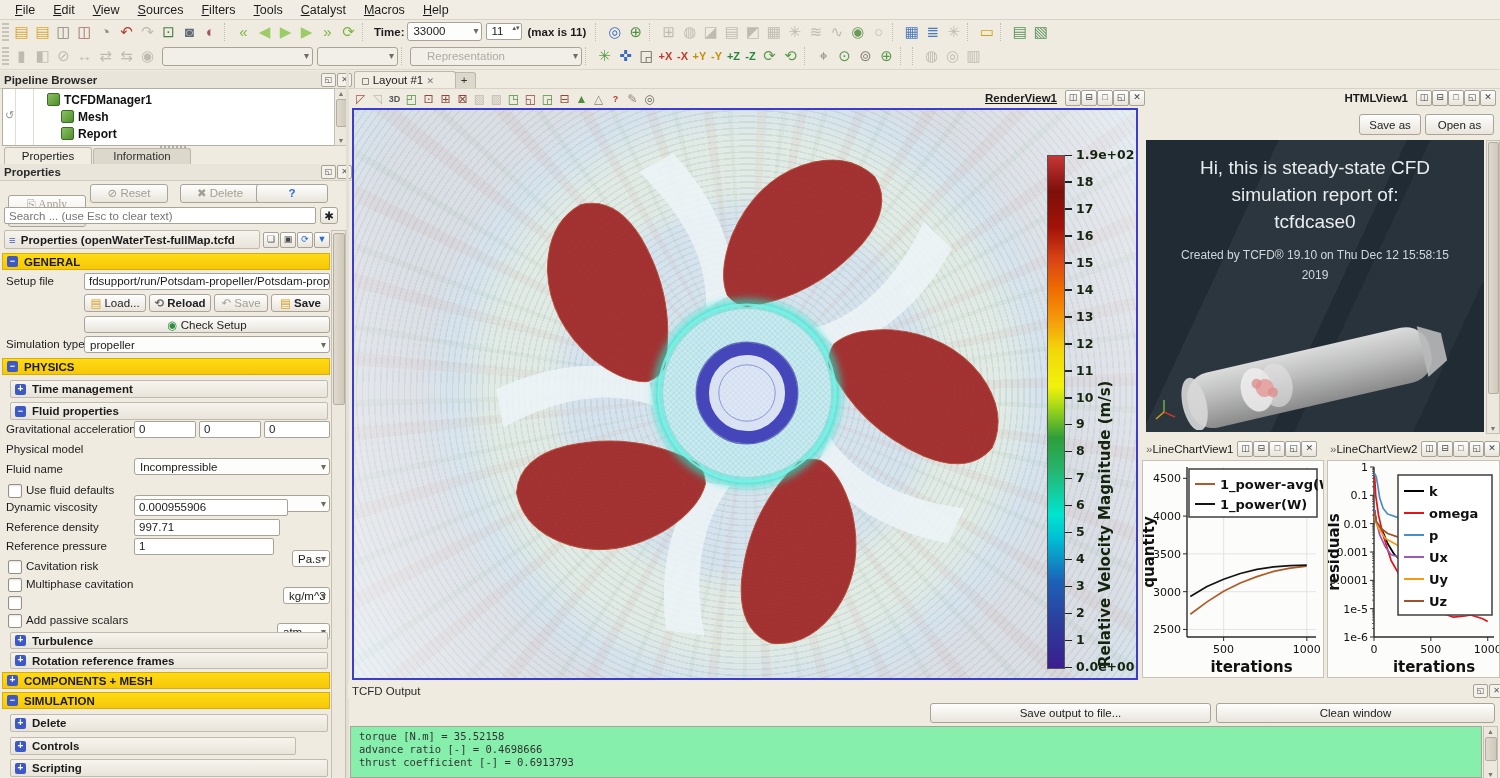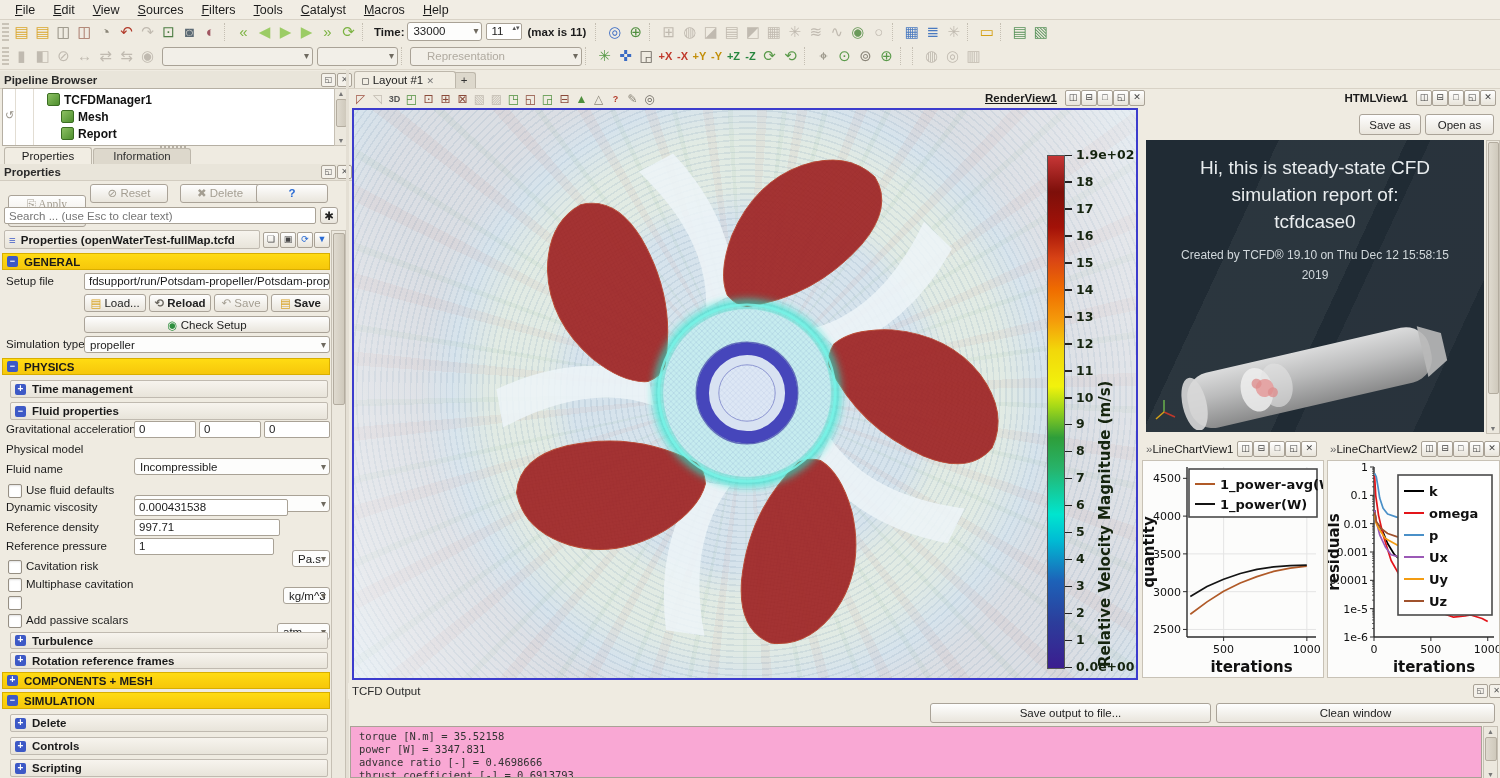--- a/index.html
+++ b/index.html
@@ -55,21 +55,21 @@
     background:
       linear-gradient(70deg, rgba(255,255,255,.5), rgba(255,255,255,0) 22%),
       linear-gradient(250deg, rgba(255,255,255,.38), rgba(255,255,255,0) 20%),
       repeating-conic-gradient(from 10deg at 50.3% 49.8%, rgba(190,95,80,.06) 0deg 2deg, rgba(250,250,250,0) 2deg 5deg, rgba(95,150,95,.06) 5deg 6deg, rgba(250,250,250,0) 6deg 11deg),
       repeating-radial-gradient(circle at 50.3% 49.8%, rgba(125,155,180,.17) 0 1.5px, rgba(235,242,247,0) 1.5px 6px),
       radial-gradient(circle at 50.3% 49.8%, rgba(255,255,255,.55) 0 60px, rgba(255,255,255,0) 95px 175px, rgba(242,246,215,.4) 205px 255px, rgba(255,255,255,0) 295px, rgba(236,205,198,.22) 330px 420px, rgba(255,255,255,0) 480px),
       #d6e3ec;}
   .cbar-lbl{font-size:12.5px;font-weight:bold;color:#15240f;font-family:"DejaVu Sans",sans-serif;}
   .report{background:#202b34;color:#e8ecee;overflow:hidden;}
   .chartpanel{background:#fcfcfb;border:1px solid #c8c2b6;}
-  .console{background:#f9a8d4;border:1px solid #a9a296;font-family:"DejaVu Sans Mono","Liberation Mono",monospace;font-size:10.5px;color:#333;line-height:13px;overflow:hidden;}
+  .console{background:#86efac;border:1px solid #a9a296;font-family:"DejaVu Sans Mono","Liberation Mono",monospace;font-size:10.5px;color:#333;line-height:13px;overflow:hidden;}
   .hl{height:1px;background:#d8d2c6;}
 </style>
 </head>
 <body>
 
 <div class="abs menubar">
   <span class="menu-item">File</span>
   <span class="menu-item">Edit</span>
   <span class="menu-item">View</span>
   <span class="menu-item">Sources</span>
@@ -277,21 +277,21 @@
 <div class="abs field" style="left:199px;top:421px;width:62px;height:17px;line-height:15px;">0</div>
 <div class="abs field" style="left:264px;top:421px;width:66px;height:17px;line-height:15px;">0</div>
 <div class="abs lbl" style="left:6px;top:443px;">Physical model</div>
 <div class="abs combo" style="left:134px;top:441px;width:196px;box-sizing:border-box;">Incompressible</div>
 <div class="abs lbl" style="left:6px;top:463px;">Fluid name</div>
 <div class="abs combo" style="left:134px;top:461px;width:196px;box-sizing:border-box;">water</div>
 
 <div class="abs cb" style="left:8px;top:484px;"></div>
 <div class="abs lbl" style="left:26px;top:484px;">Use fluid defaults</div>
 <div class="abs lbl" style="left:6px;top:501px;">Dynamic viscosity</div>
-<div class="abs field" style="left:134px;top:499px;width:154px;height:17px;line-height:15px;">0.000431538</div>
+<div class="abs field" style="left:134px;top:499px;width:154px;height:17px;line-height:15px;">0.000955906</div>
 <div class="abs combo" style="left:292px;top:499px;width:38px;box-sizing:border-box;">Pa.s</div>
 <div class="abs lbl" style="left:6px;top:521px;">Reference density</div>
 <div class="abs field" style="left:134px;top:519px;width:146px;height:17px;line-height:15px;">997.71</div>
 <div class="abs combo" style="left:283px;top:519px;width:47px;box-sizing:border-box;padding-right:12px;">kg/m^3</div>
 <div class="abs lbl" style="left:6px;top:540px;">Reference pressure</div>
 <div class="abs field" style="left:134px;top:538px;width:140px;height:17px;line-height:15px;">1</div>
 <div class="abs combo" style="left:277px;top:538px;width:53px;box-sizing:border-box;">atm</div>
 
 <div class="abs cb" style="left:8px;top:560px;"></div>
 <div class="abs lbl" style="left:26px;top:560px;">Cavitation risk</div>
@@ -315,21 +315,21 @@
   <span>COMPONENTS + MESH</span>
 </div>
 <div class="abs yellow" style="left:2px;top:692px;width:328px;height:17px;">
   <span class="tgl minus"></span>
   <span>SIMULATION</span>
 </div>
 <div class="abs subhdr" style="left:10px;top:714px;width:318px;height:18px;">
   <span class="tgl plus"></span>
   <span>Delete</span>
 </div>
-<div class="abs subhdr" style="left:10px;top:737px;width:318px;height:18px;">
+<div class="abs subhdr" style="left:10px;top:737px;width:286px;height:18px;">
   <span class="tgl plus"></span>
   <span>Controls</span>
 </div>
 <div class="abs subhdr" style="left:10px;top:759px;width:318px;height:18px;">
   <span class="tgl plus"></span>
   <span>Scripting</span>
 </div>
 <div class="abs sbar" style="left:331px;top:230px;width:13px;height:548px;">
   <div class="sthumb" style="position:absolute;top:2px;left:1px;width:10px;height:170px;"></div>
 </div>
@@ -698,21 +698,20 @@
   <span class="pbtns">
       <span class="pbtn">◱</span>
       <span class="pbtn">✕</span>
     </span>
 </div>
 
 <div class="abs btn" style="left:930px;top:703px;width:281px;height:20px;line-height:19px;">Save output to file...</div>
 <div class="abs btn" style="left:1216px;top:703px;width:279px;height:20px;line-height:19px;">Clean window</div>
 <div class="abs console" id="consoleLines" style="left:350px;top:726px;width:1132px;height:52px;padding:3px 0 0 8px;box-sizing:border-box;">
     <div>torque [N.m] = 35.52158</div>
-    <div>power [W] = 3347.831</div>
     <div>advance ratio [-] = 0.4698666</div>
     <div>thrust coefficient [-] = 0.6913793</div>
   </div>
 <div class="abs sbar" style="left:1483px;top:726px;width:13px;height:52px;">
   <div class="sarrow">▲</div>
   <div class="sthumb" style="position:absolute;top:10px;left:1px;width:10px;height:22px;"></div>
   <div class="sarrow" style="position:absolute;bottom:0;width:100%;">▼</div>
 </div>
 
 </body></html>

